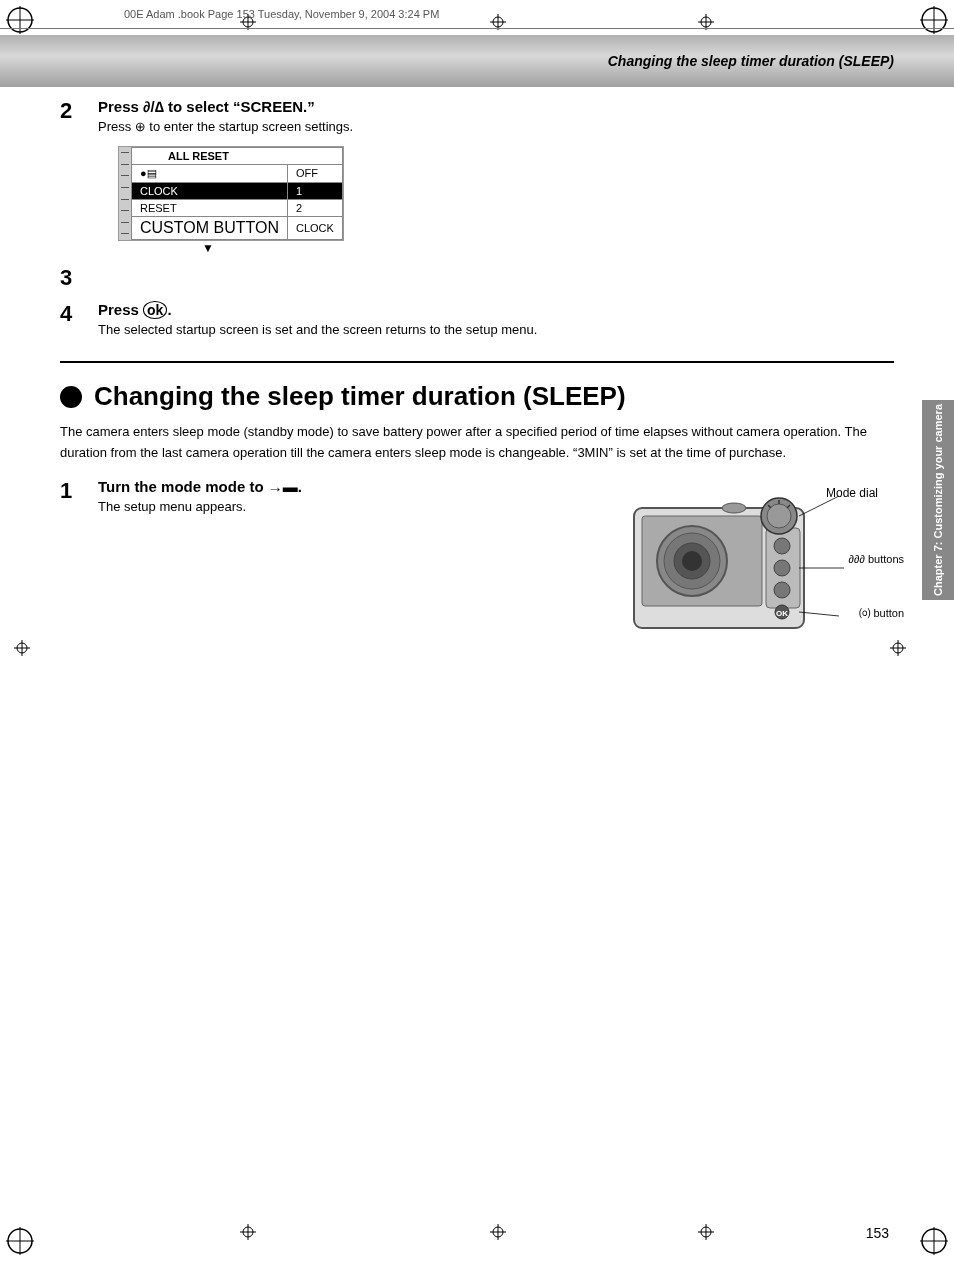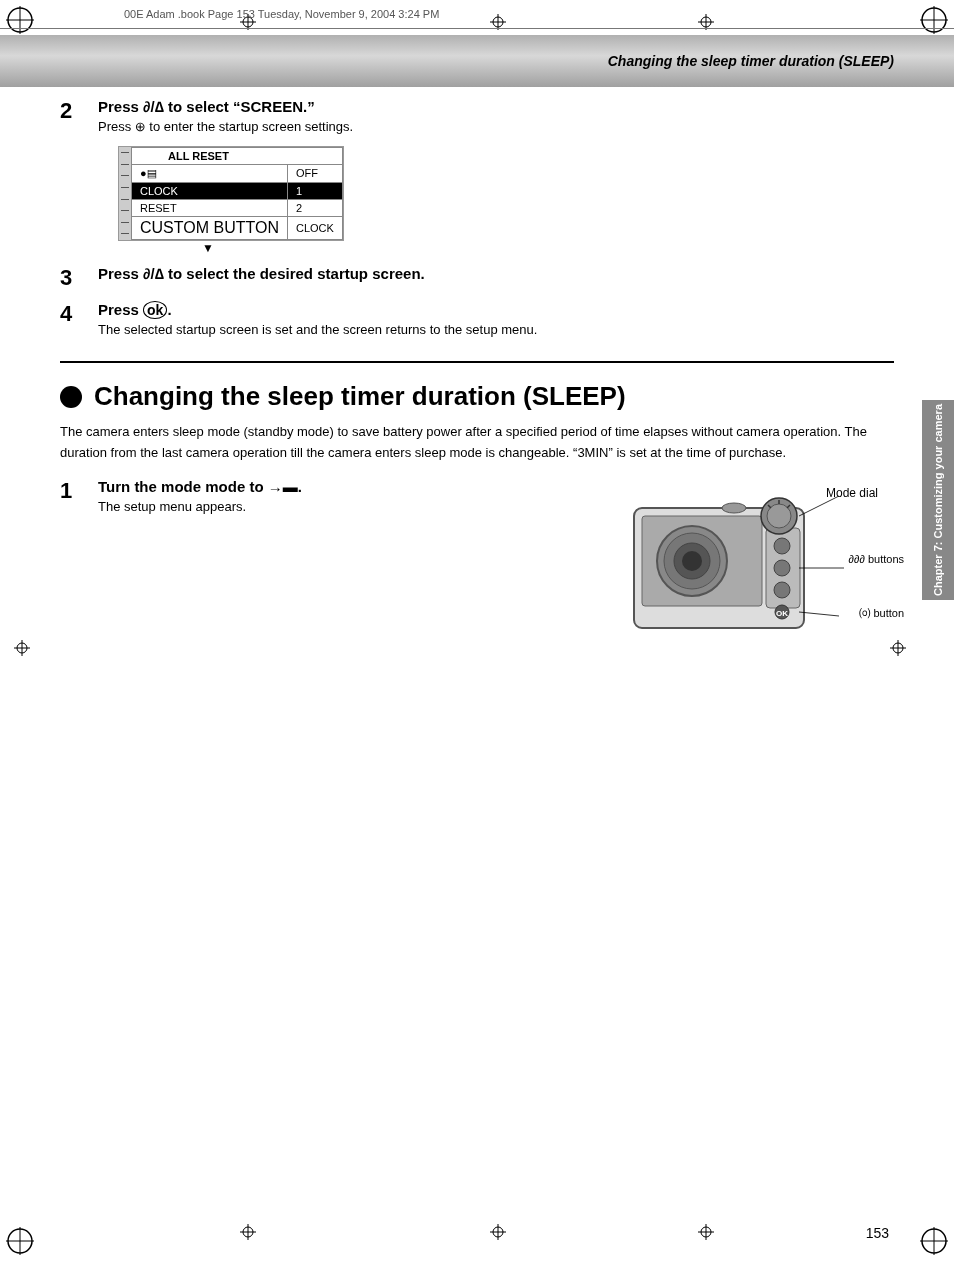--- a/index.html
+++ b/index.html
@@ -306,23 +306,20 @@
         </div>
         
         <div style="text-align:center;width:180px;font-size:12px;">▼</div>
       </div>
     </div>
   </div>
 
   <div class="step" style="margin-top:10px;">
     <div class="step-num">3</div>
     <div class="step-content">
-      <div class="step-title">
-        Press <span style="font-weight:bold;">∂/∆</span> to select the desired startup screen.
-      </div>
     </div>
   </div>
 
   <div class="step" style="margin-top:8px;">
     <div class="step-num">4</div>
     <div class="step-content">
       <div class="step-title">
         Press <span style="font-size:14px;border:1px solid #000;border-radius:50%;padding:0 3px;font-weight:bold;">ok</span>.
       </div>
       <div class="step-desc">

